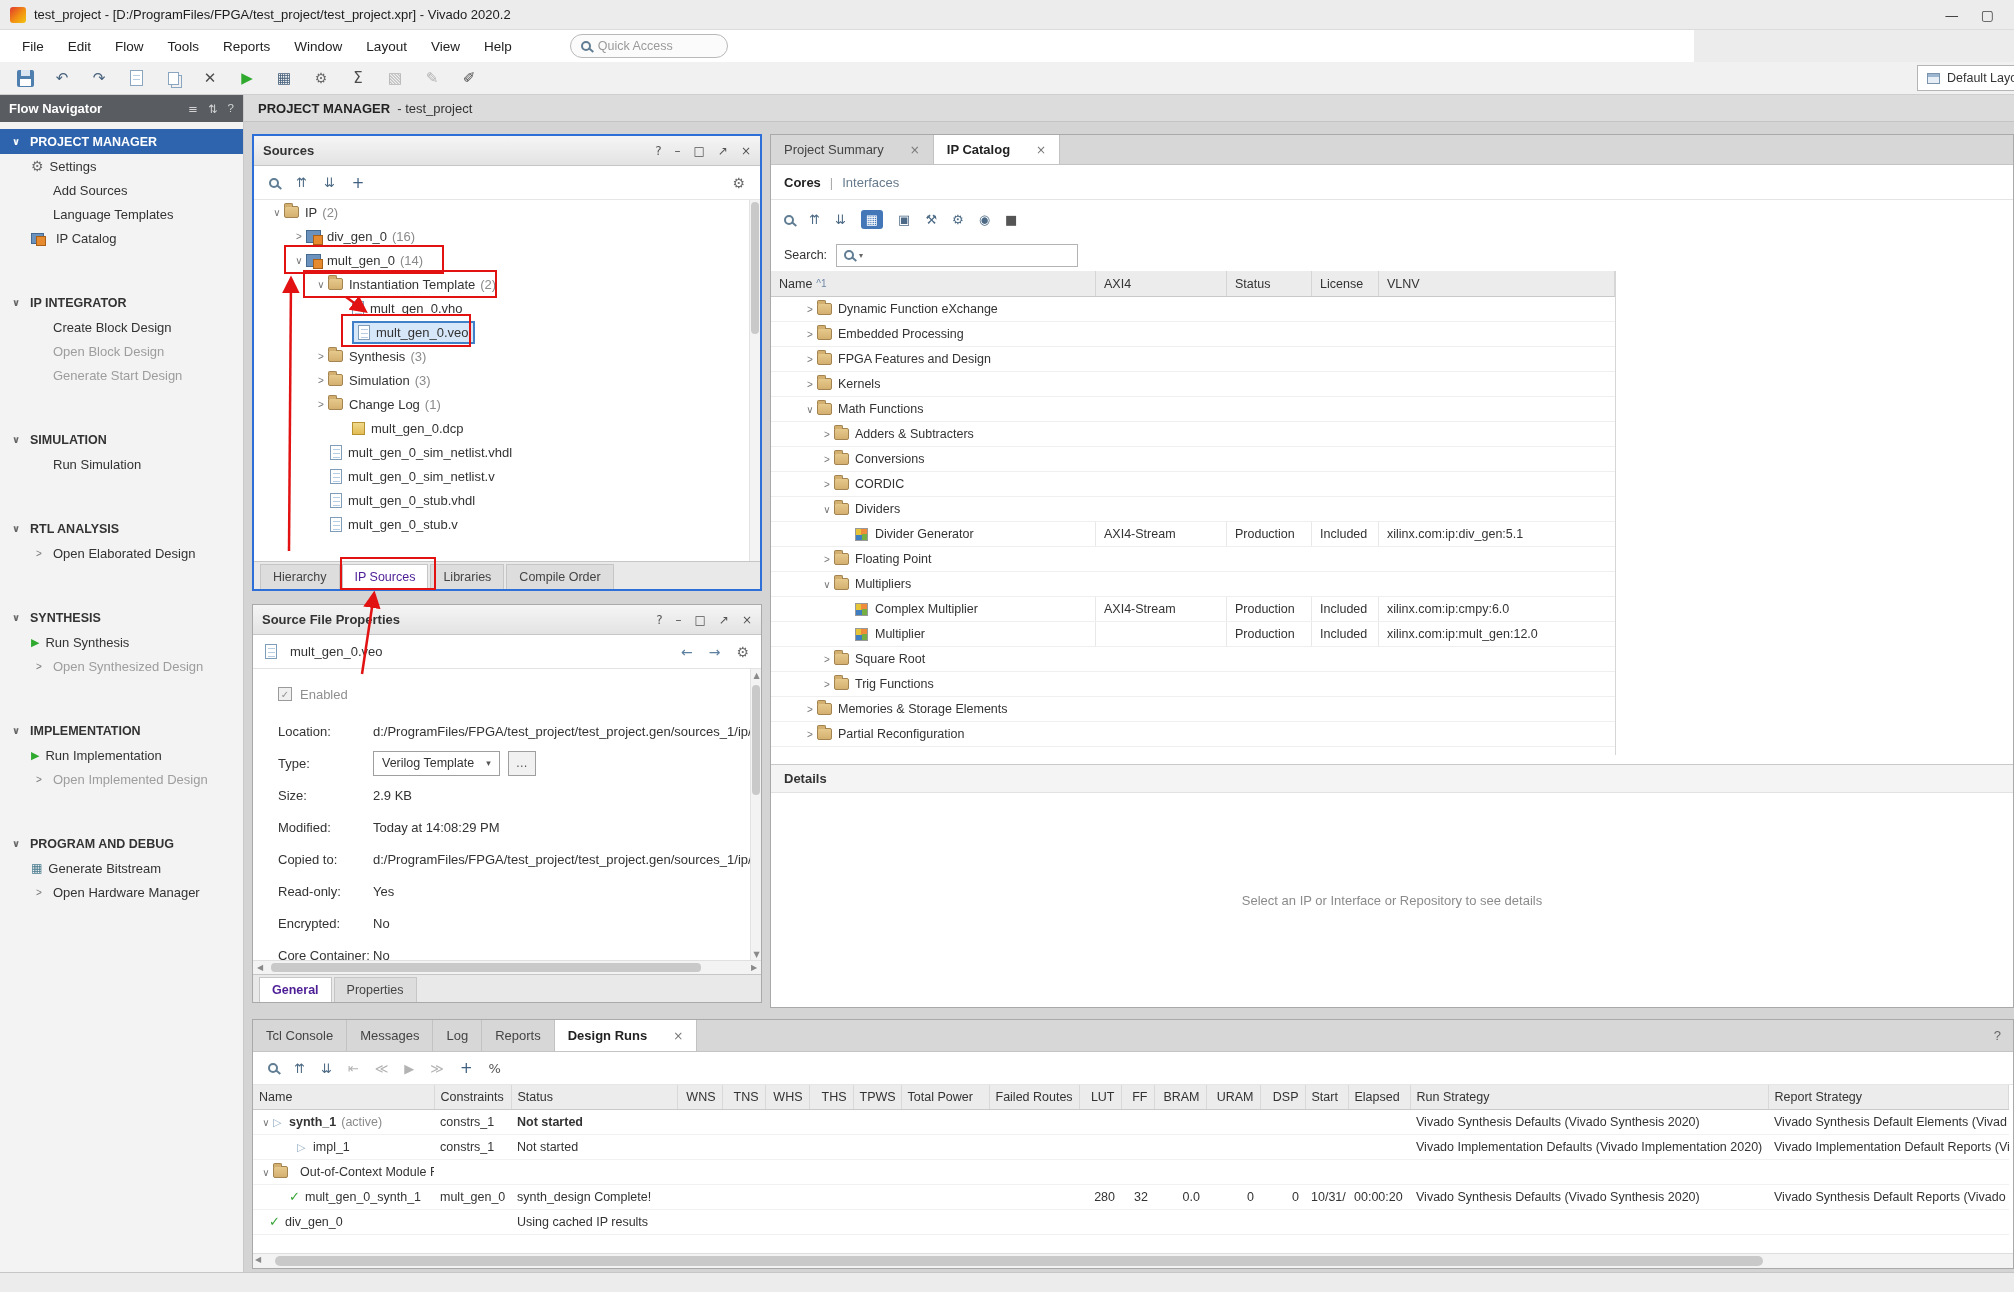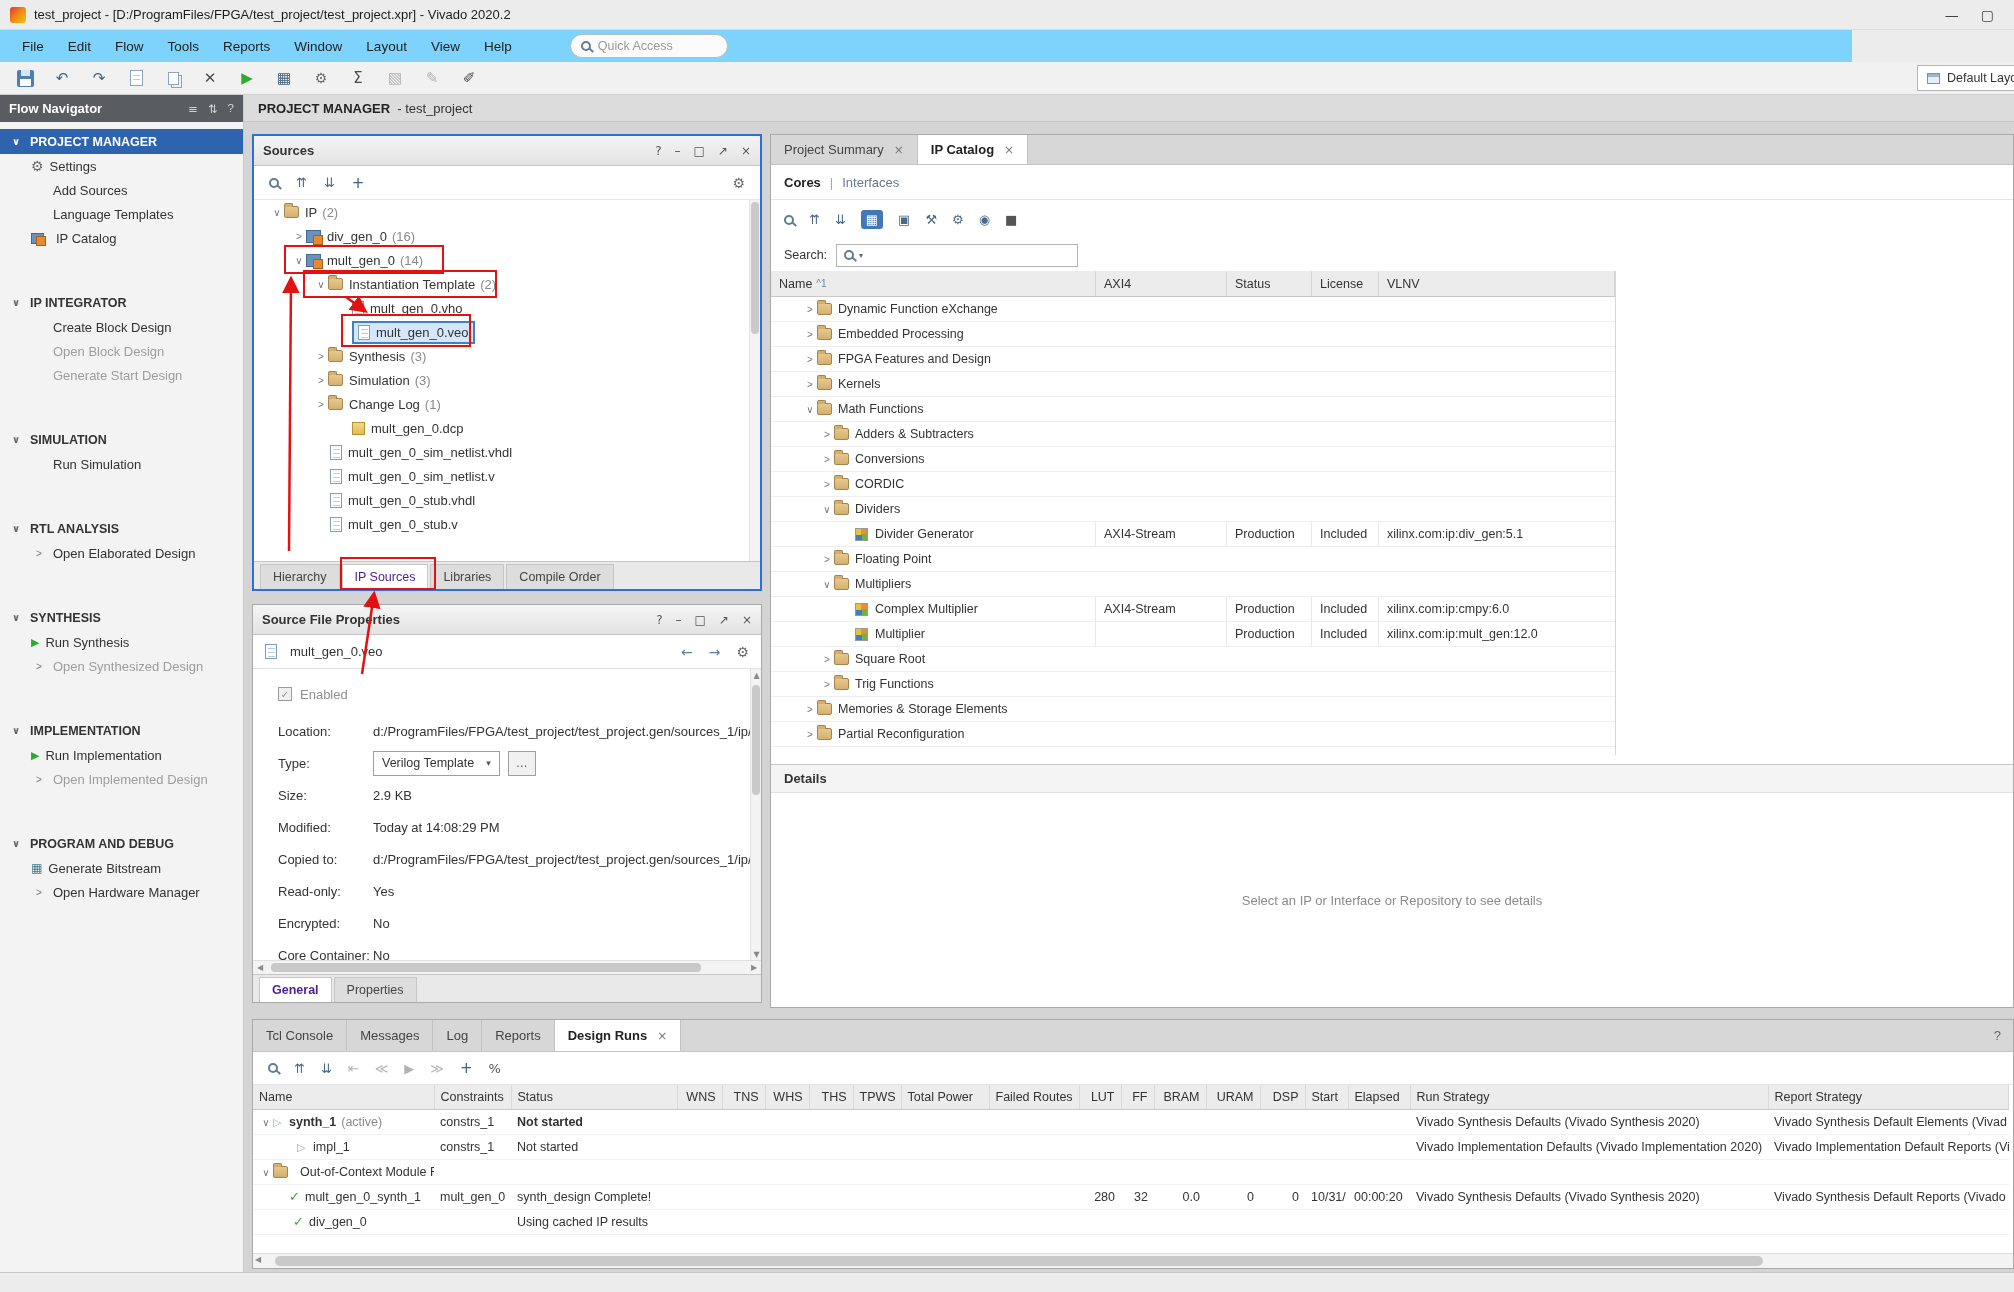--- a/index.html
+++ b/index.html
@@ -6,21 +6,21 @@
   html,body{width:2014px;height:1292px;}
   body{font-family:"Liberation Sans","DejaVu Sans",sans-serif;font-size:13px;color:#333;background:#ececec;position:relative;overflow:hidden;}
   .g{font-family:"DejaVu Sans",sans-serif;}
 
   
   .titlebar{position:absolute;left:0;top:0;width:2014px;height:30px;background:#ececec;border-bottom:1px solid #dcdcdc;display:flex;align-items:center;gap:8px;padding:0 10px;}
   .app-logo{width:16px;height:16px;border-radius:3px;background:linear-gradient(135deg,#e23a2e 0%,#f29111 55%,#f2c511 100%);}
   .titlebar .title{font-size:13px;color:#1d1d1d;}
   .tb-controls{margin-left:auto;display:flex;gap:22px;color:#444;font-size:14px;padding-right:10px;}
 
-  .menubar{position:absolute;left:0;top:30px;width:1852px;height:32px;background:#7dd3fc;display:flex;align-items:center;padding:0 10px;}
+  .menubar{position:absolute;left:0;top:30px;width:1694px;height:32px;background:#ffffff;display:flex;align-items:center;padding:0 10px;}
   .menu-item{padding:5px 12px;font-size:13.5px;color:#222;cursor:default;}
   .quick-access{margin-left:46px;width:158px;height:24px;border:1px solid #b9b9b9;border-radius:12px;background:#fbfbfb;display:flex;align-items:center;gap:7px;padding:0 10px;}
   .quick-access input{border:none;outline:none;background:transparent;width:110px;font-size:12.5px;color:#333;font-family:"Liberation Sans",sans-serif;}
   .quick-access input::placeholder{color:#9a9a9a;}
 
   .toolbar{position:absolute;left:0;top:62px;width:2014px;height:33px;background: #f1f1f1;border-bottom:1px solid #cfcfcf;display:flex;align-items:center;gap:15px;padding:0 14px;}
   .tbi{width:22px;height:22px;display:flex;align-items:center;justify-content:center;font-size:15px;color:#46617c;}
   .tbi.dis{color:#b3b3b3;}
   .tbi.green{color:#2faa2f;}
   .tbi.dark{color:#4c4c4c;}
@@ -101,21 +101,21 @@
   .combo{height:25px;border:1px solid #9f9f9f;background:#fff;display:inline-flex;align-items:center;gap:12px;padding:0 8px;font-size:12.5px;}
   .combo .car{font-size:9px;color:#555;}
   .dots-btn{width:28px;height:25px;border:1px solid #9f9f9f;background:#f1f1f1;display:inline-flex;align-items:center;justify-content:center;color:#555;font-size:12px;}
   .hsb{height:14px;min-height:14px;background:#f3f3f3;border-top:1px solid #e0e0e0;position:relative;}
   .hsb .thumb{position:absolute;top:2px;height:9px;background:#c9c9c9;border-radius:4px;}
   .hsb .ar{position:absolute;top:0;width:14px;height:13px;display:flex;align-items:center;justify-content:center;font-size:8px;color:#8a8a8a;}
 
   
   #ipcat{left:770px;top:134px;width:1244px;height:874px;}
   .ttabs{height:30px;min-height:30px;background:#d7d7d7;display:flex;align-items:stretch;border-bottom:1px solid #c4c4c4;}
-  .ttab{display:flex;align-items:center;gap:10px;padding:0 13px;font-size:13px;color:#444;border-right:1px solid #c2c2c2;background:#d7d7d7;white-space:nowrap;}
+  .ttab{display:flex;align-items:center;gap:26px;padding:0 13px;font-size:13px;color:#444;border-right:1px solid #c2c2c2;background:#d7d7d7;white-space:nowrap;}
   .ttab.act{background:#fff;color:#222;}
   .tclose{color:#777;font-size:12px;}
   .subnav{height:35px;min-height:35px;display:flex;align-items:center;gap:9px;padding:0 13px;background:#fff;border-bottom:1px solid #e4e4e4;}
   .subnav .core{font-weight:bold;color:#222;}
   .subnav .pipe{color:#aaa;}
   .subnav .intf{color:#5b7folding;color:#667a8c;}
   .ictools{height:39px;min-height:39px;display:flex;align-items:center;gap:15px;padding:0 13px;}
   .acttool{background:#4377b8;color:#fff !important;border-radius:3px;}
   .searchrow{height:32px;min-height:32px;display:flex;align-items:center;gap:9px;padding:0 13px;}
   .searchrow label{font-size:12.5px;color:#333;}
@@ -870,21 +870,21 @@
         <td class="num">32</td>
         <td class="num">0.0</td>
         <td class="num">0</td>
         <td class="num">0</td>
         <td>10/31/</td>
         <td>00:00:20</td>
         <td>Vivado Synthesis Defaults (Vivado Synthesis 2020)</td>
         <td>Vivado Synthesis Default Reports (Vivado S</td>
       </tr>
       <tr>
-        <td style="padding-left:40px"><span class="chk g">✓</span><span>div_gen_0</span></td>
+        <td style="padding-left:16px"><span class="chk g">✓</span><span>div_gen_0</span></td>
         <td></td>
         <td>Using cached IP results</td>
         <td colspan="16"></td>
       </tr>
     </tbody>
       </table>
     <div class="runs-hsb">
       <span class="ar g">◀</span>
       <span class="thumb"></span>
     </div>

